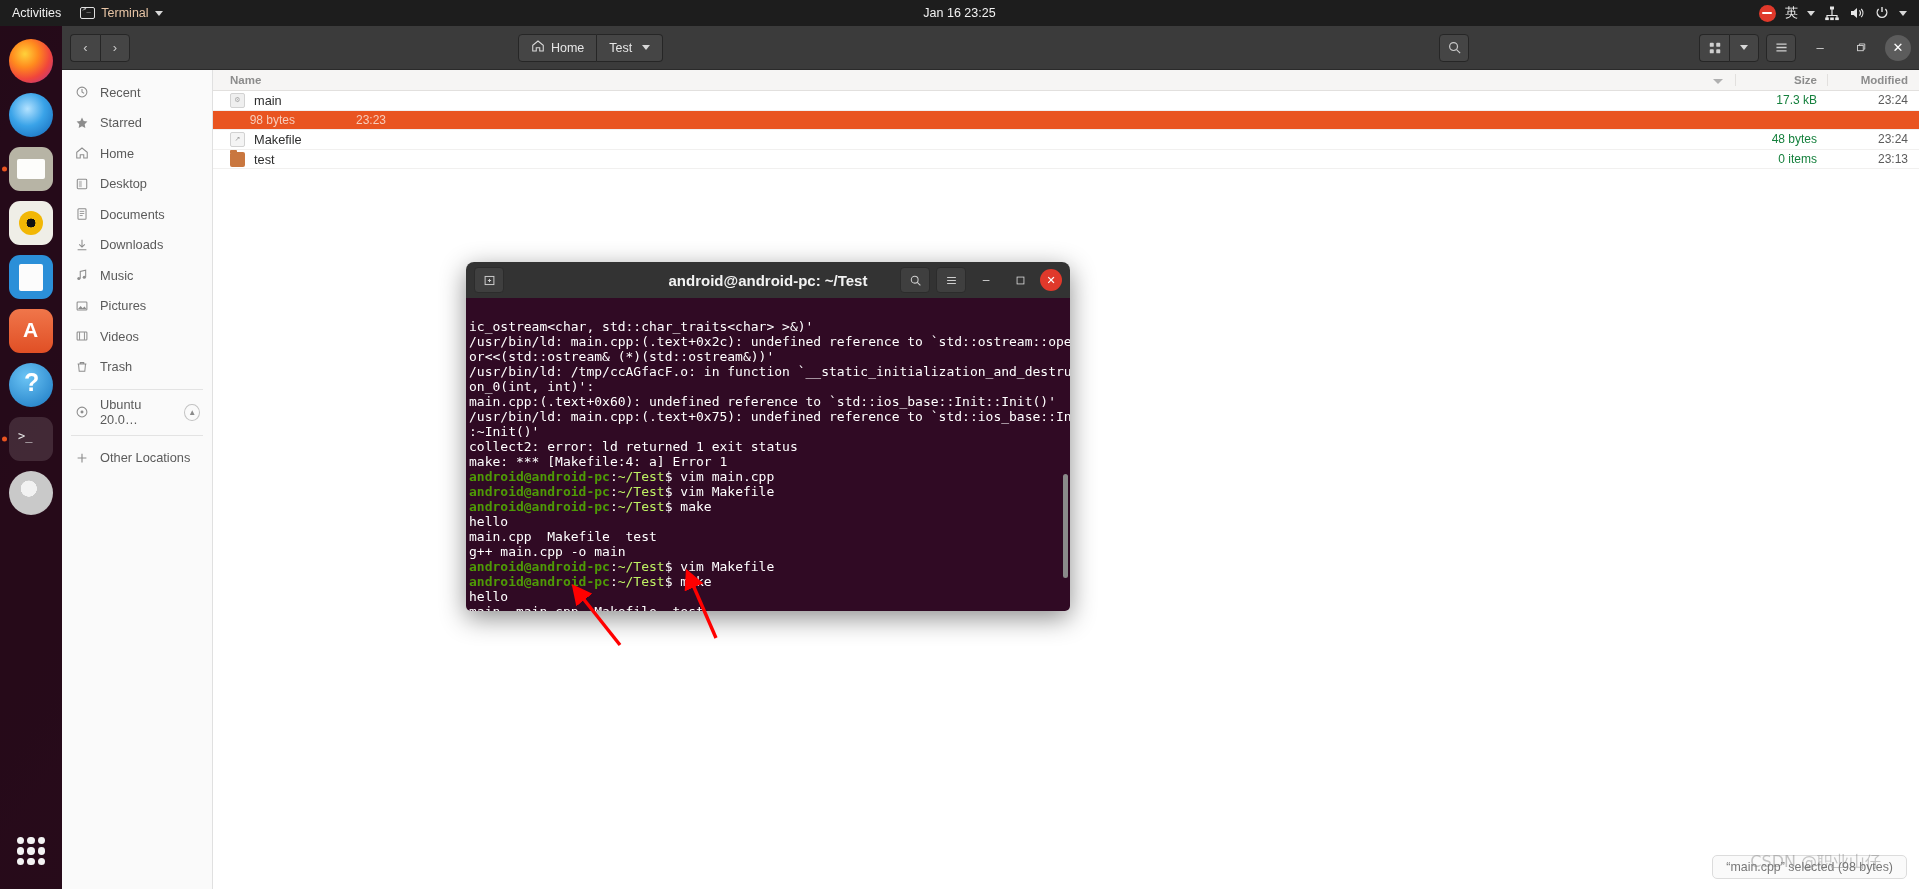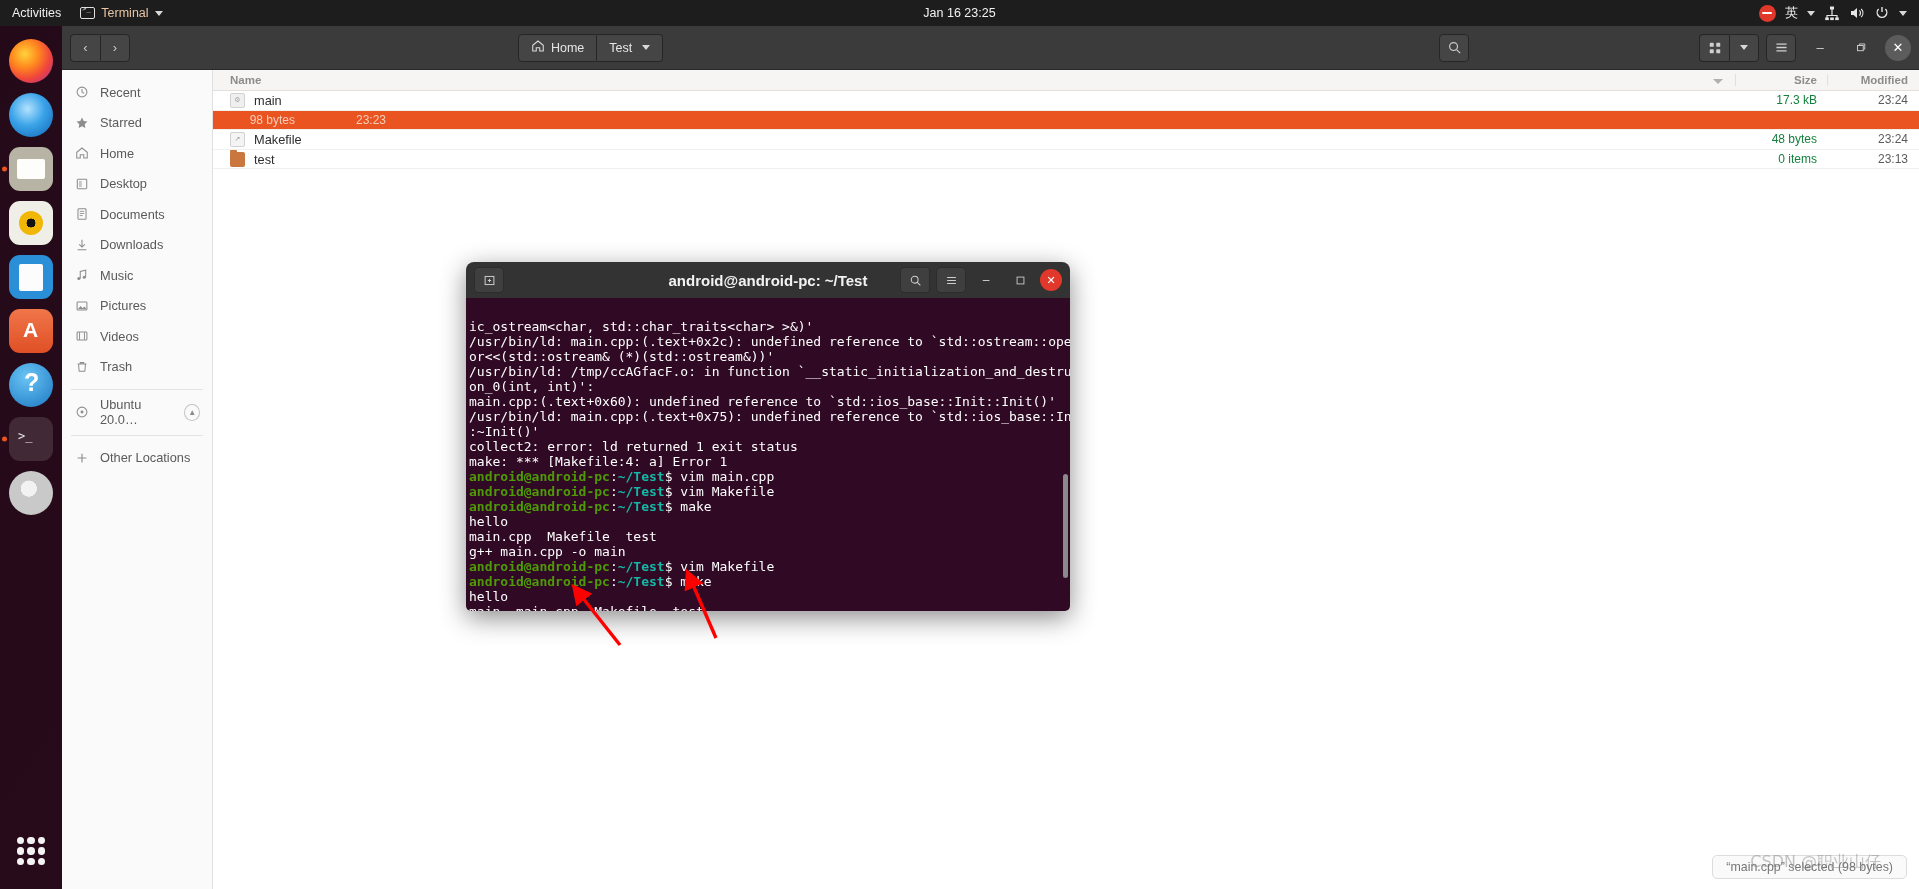--- a/index.html
+++ b/index.html
@@ -145,21 +145,21 @@
               font-size:15px; font-weight:bold; pointer-events:none; }
   .tm-right { margin-left:auto; display:flex; align-items:center; gap:6px; z-index:2; }
   .tm-wb { width:28px; height:26px; display:flex; align-items:center; justify-content:center;
            color:#d8d8d8; font-size:12px; }
   .tm-x { width:22px;height:22px;border-radius:50%;background:#e0392b;color:#fff;
           display:flex;align-items:center;justify-content:center;font-size:11px; }
   #tm-body { flex:1; background:#300a24; position:relative; overflow:hidden;
              font-family:"DejaVu Sans Mono", monospace; font-size:13px; line-height:15px;
              color:#ffffff; padding:21px 0 0 3px; white-space:pre; }
   .t-green { color:#4e9a06; font-weight:bold; }
-  .t-blue  { color:#14b8a6; font-weight:bold; }
+  .t-blue  { color:#bef264; font-weight:normal; }
   #tm-scroll { position:absolute; right:2px; top:212px; width:5px; height:104px;
                background:#8a8a8a; border-radius:3px; }
 
   
   #arrows { position:absolute; left:0; top:0; width:1919px; height:889px; z-index:70; pointer-events:none; }
 </style>
 </head>
 <body>
 
 <div id="screen">

